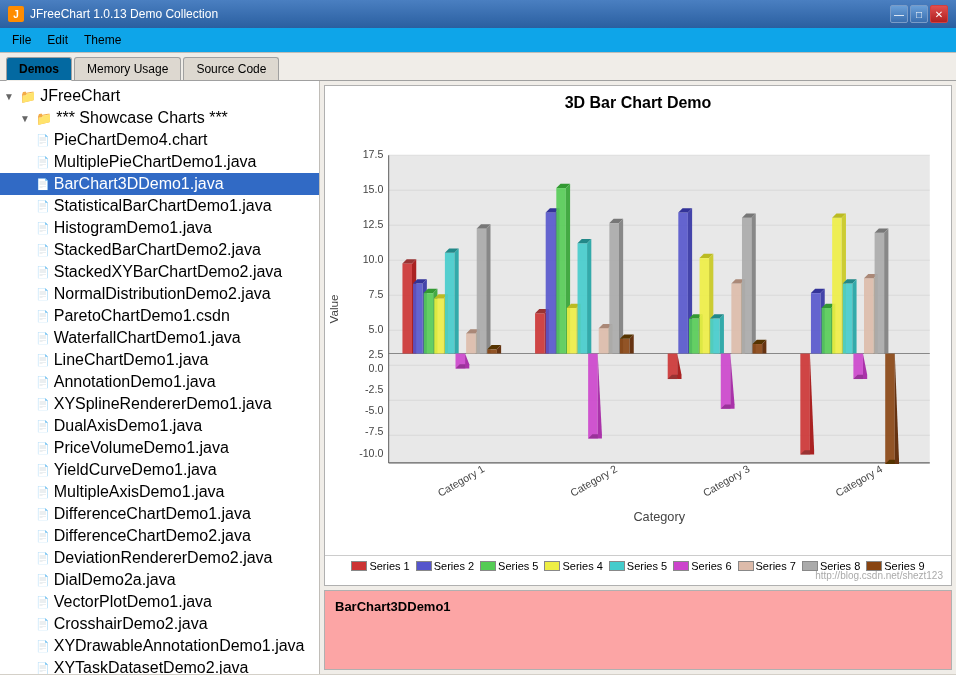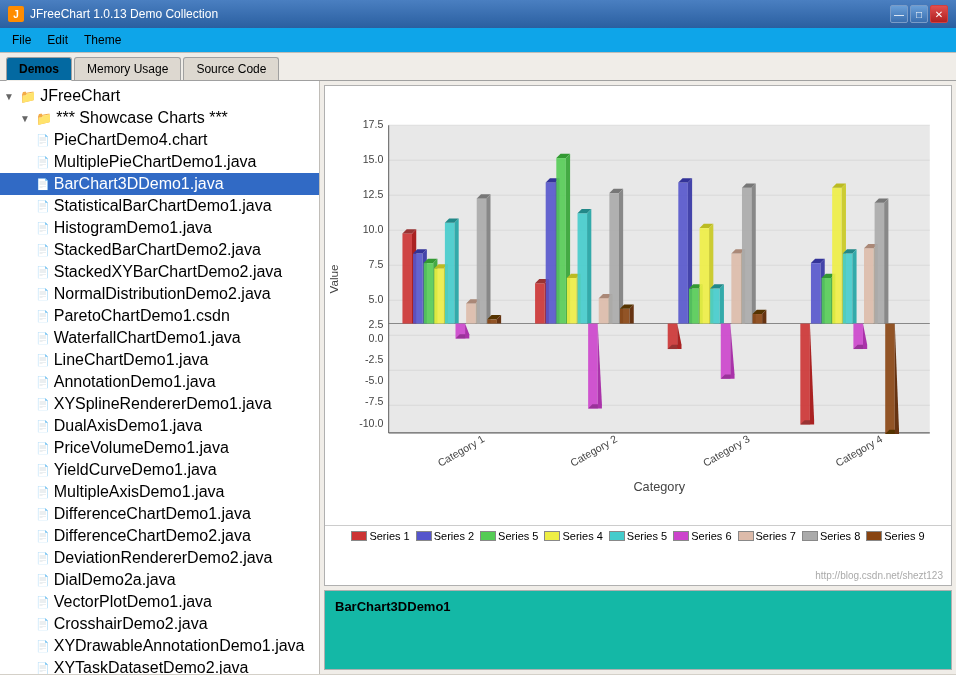--- a/index.html
+++ b/index.html
@@ -173,21 +173,21 @@
       display: flex;
       align-items: center;
       gap: 2px;
     }
     .legend-color {
       width: 16px;
       height: 10px;
       border: 1px solid #888;
     }
     .description-panel {
-      background: #14b8a6;
+      background: #fca5a5;
       border: 1px solid #b0b0b0;
       padding: 8px 10px;
       min-height: 80px;
     }
     .desc-title {
       font-weight: bold;
       font-size: 13px;
       margin-bottom: 6px;
     }
     .desc-text {
@@ -370,20 +370,21 @@
       <div class="tree-item">
         <span class="tree-indent2"></span>
         <span class="file-icon">📄</span>
         <span class="tree-label">XYTaskDatasetDemo2.java</span>
       </div>
     </div>
   </div>
 
   <div class="chart-panel">
     <div class="chart-area">
+      <div class="chart-title">3D Bar Chart Demo</div>
 
       <svg id="bar-chart" width="100%" height="88%" viewBox="0 0 590 360" style="display:block;">
 
         <rect x="60" y="10" width="510" height="290" fill="#e8e8e8"></rect>
 
         <line x1="60" y1="10" x2="570" y2="10" stroke="#ccc" stroke-width="0.5"></line>
         <line x1="60" y1="43" x2="570" y2="43" stroke="#ccc" stroke-width="0.5"></line>
         <line x1="60" y1="76" x2="570" y2="76" stroke="#ccc" stroke-width="0.5"></line>
         <line x1="60" y1="109" x2="570" y2="109" stroke="#ccc" stroke-width="0.5"></line>
         <line x1="60" y1="142" x2="570" y2="142" stroke="#ccc" stroke-width="0.5"></line>

